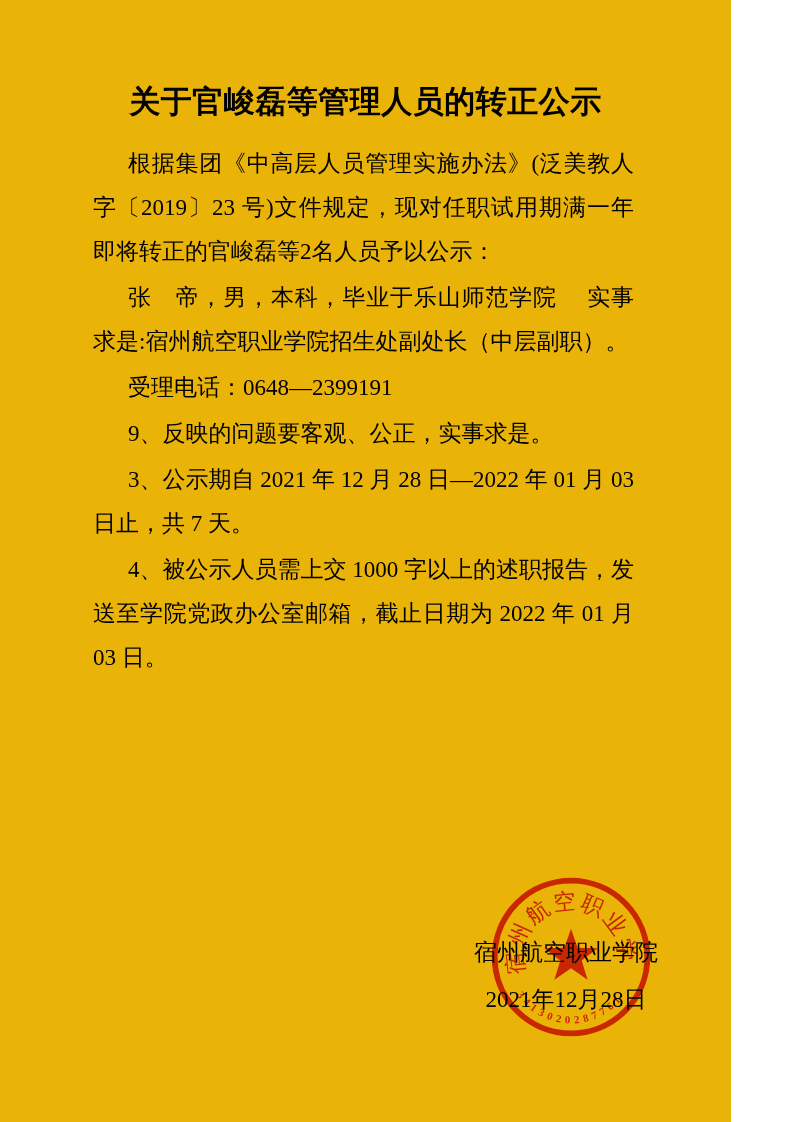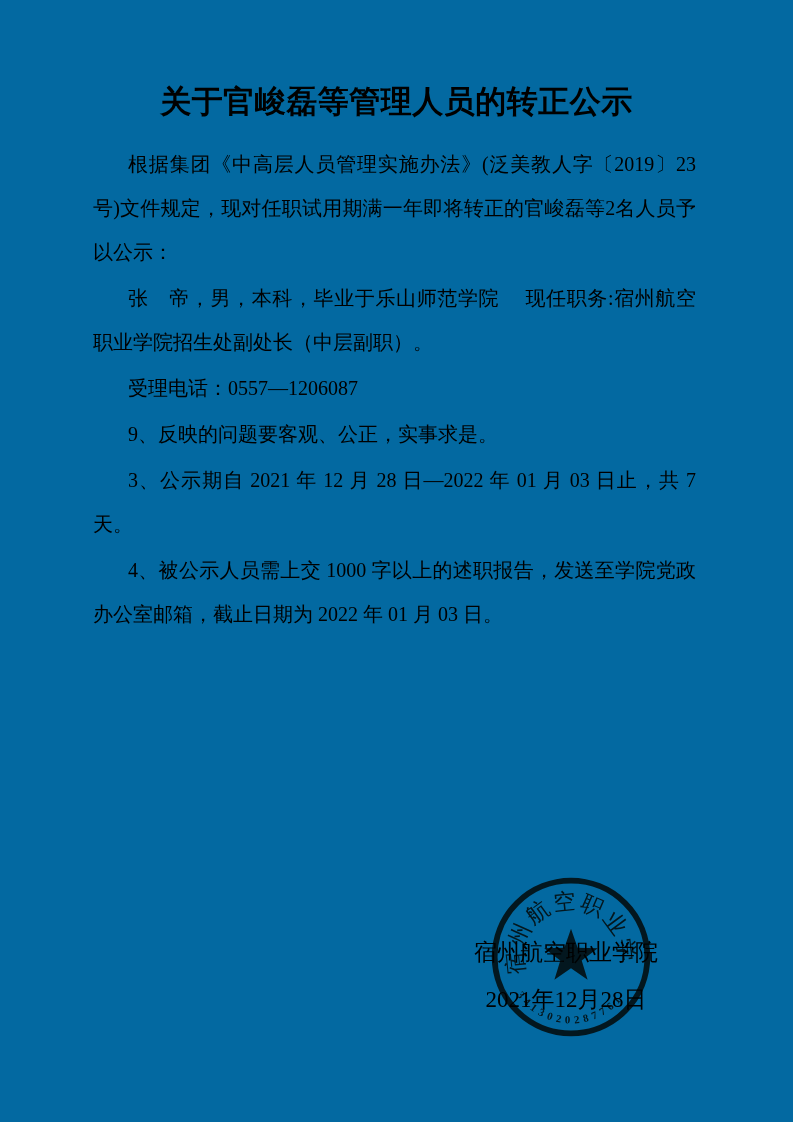--- a/index.html
+++ b/index.html
@@ -1,22 +1,22 @@
 <!DOCTYPE html>
 <html><head>
 <meta charset="utf-8">
 <style>
   html, body { margin: 0; padding: 0; }
   body { background: #ffffff; }
 
   .page {
     position: relative;
-    width: 793px;
+    width: 731px;
     height: 1122px;
-    background: #0369a1;
+    background: #eab308;
     color: #000000;
     font-family: "Liberation Serif", "DejaVu Serif", serif;
     overflow: hidden;
   }
 
   .title {
     margin: 0;
     padding-top: 82px;
     text-align: center;
     font-family: "Liberation Sans", "DejaVu Sans", sans-serif;
@@ -25,21 +25,21 @@
     line-height: 40px;
     letter-spacing: 0.5px;
   }
 
   .body-text {
     margin: 20px 97px 0 93px;
   }
 
   .body-text p {
     margin: 2px 0;
-    font-size: 20px;
+    font-size: 23px;
     line-height: 44px;
     text-align: justify;
     text-indent: 35px;
     word-break: break-all;
   }
 
   .signature {
     position: absolute;
     top: 929px;
     left: 440px;
@@ -73,24 +73,24 @@
 
 <div class="page">
 
   <h1 class="title">关于官峻磊等管理人员的转正公示</h1>
 
   <div class="body-text">
 
       <p>根据集团《中高层人员管理实施办法》(泛美教人字〔2019〕23 号)文件规定，现对任职试用期满一年即将转正的官峻磊等2名人员予以公示：</p>
 
 
-      <p>张　帝，男，本科，毕业于乐山师范学院　 现任职务:宿州航空职业学院招生处副处长（中层副职）。</p>
+      <p>张　帝，男，本科，毕业于乐山师范学院　 实事求是:宿州航空职业学院招生处副处长（中层副职）。</p>
 
 
-      <p>受理电话：0557—1206087</p>
+      <p>受理电话：0648—2399191</p>
 
 
       <p>9、反映的问题要客观、公正，实事求是。</p>
 
       <p>3、公示期自 2021 年 12 月 28 日—2022 年 01 月 03 日止，共 7 天。</p>
 
       <p>4、被公示人员需上交 1000 字以上的述职报告，发送至学院党政办公室邮箱，截止日期为 2022 年 01 月 03 日。</p>
     </div>
 
   <div class="signature">

